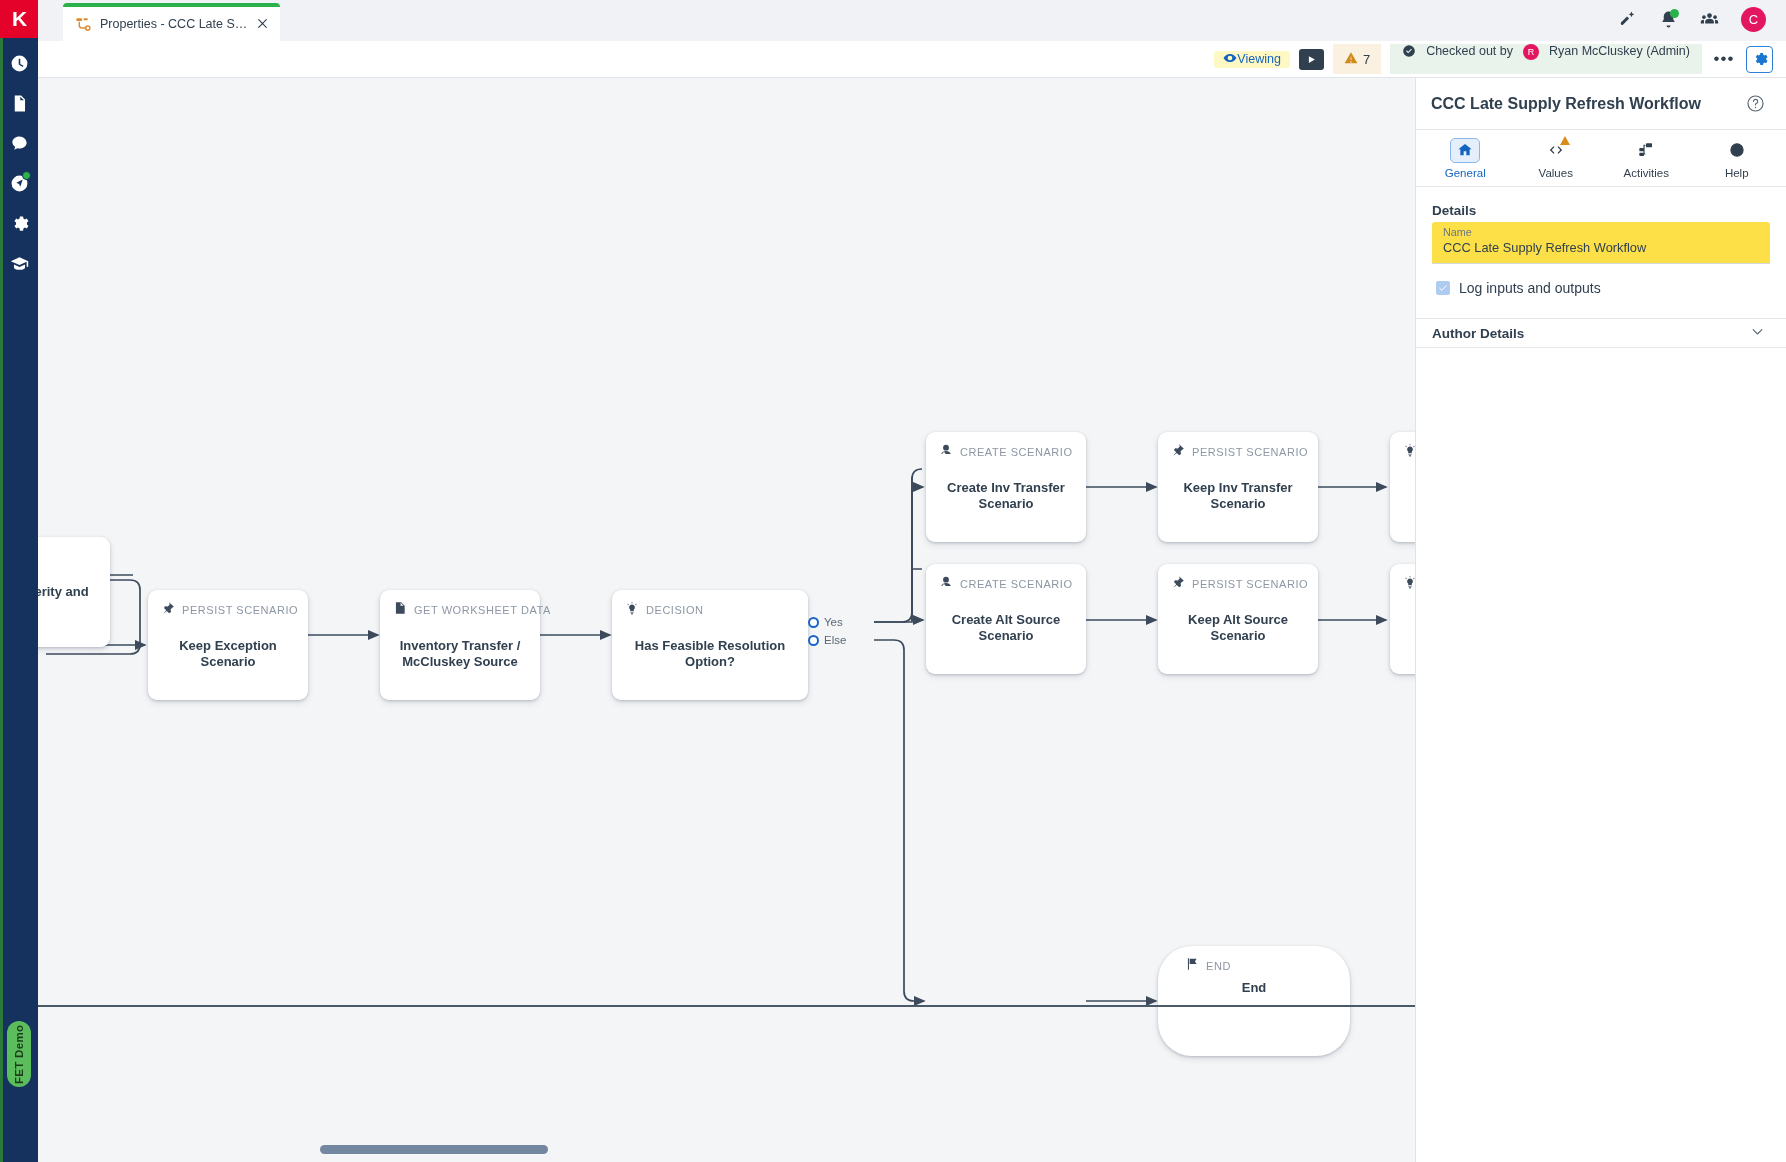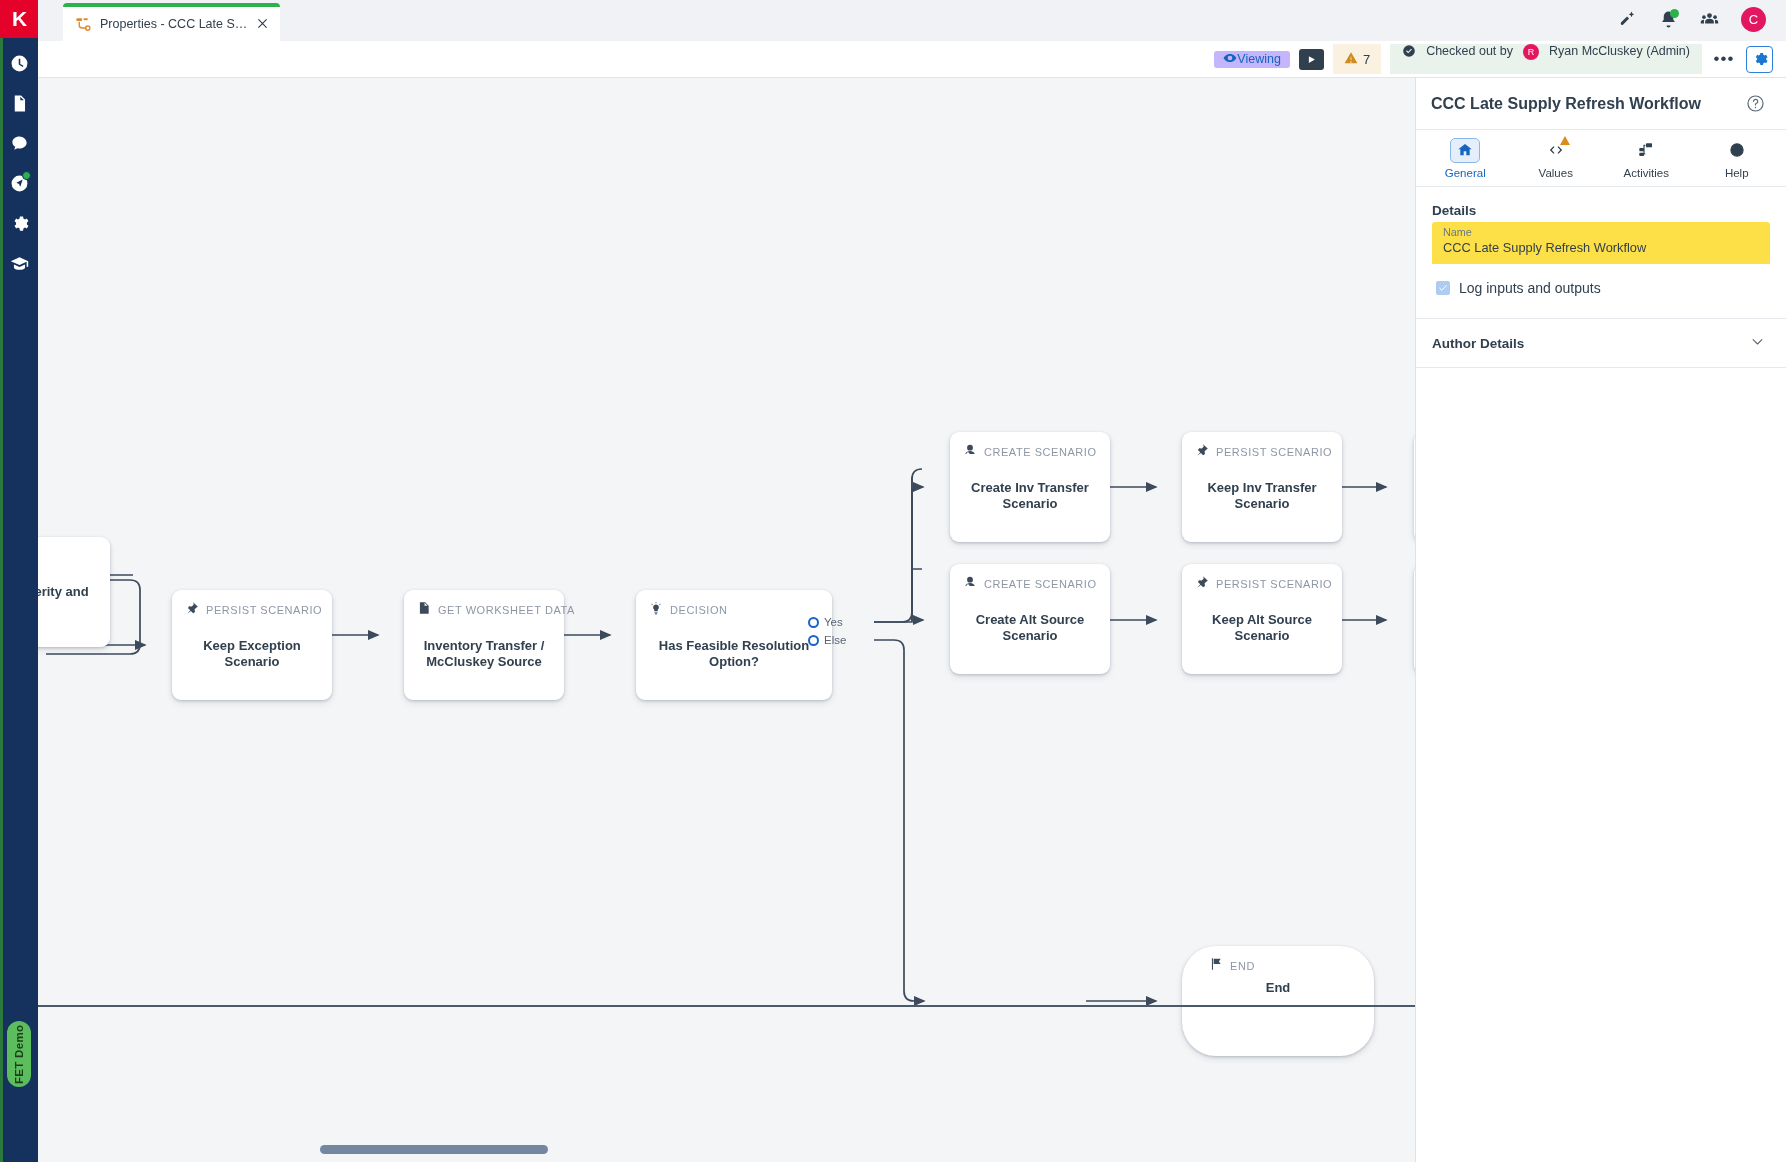--- a/index.html
+++ b/index.html
@@ -75,21 +75,21 @@
 
   
   .toolbar {
     position: absolute; left: 38px; top: 41px; right: 0; height: 37px;
     background: #fff; border-bottom: 1px solid #e1e5ea;
     display: flex; align-items: center; justify-content: flex-end; gap: 9px;
     padding-right: 13px;
   }
   .chip-viewing {
     display: flex; align-items: center; gap: 0;
-    background: #c4b5fd; color: #1565c0; border-radius: 3px;
+    background: #fef9c3; color: #1565c0; border-radius: 3px;
     height: 17px; padding: 0 9px; font-size: 12.5px; cursor: pointer;
   }
   .chip-viewing svg { width: 14px; height: 14px; fill: #1565c0; }
   .btn-run {
     width: 25px; height: 21px; background: #31404f; border-radius: 3px;
     display: flex; align-items: center; justify-content: center; cursor: pointer;
   }
   .btn-run svg { width: 9px; height: 9px; fill: #fff; }
   .chip-warn {
     display: flex; align-items: center; gap: 5px; background: #fbf1e0;
@@ -123,21 +123,21 @@
   .canvas-divider { position: absolute; left: 0; right: 0; top: 927px; height: 2px; background: #4b5a6b; }
   .hscroll {
     position: absolute; left: 282px; bottom: 8px; width: 228px; height: 9px;
     background: #7487a0; border-radius: 5px; cursor: pointer;
   }
 
   
   .node {
     position: absolute; background: #fff; border-radius: 9px;
     box-shadow: 0 1px 3px rgba(20,35,60,.22), 0 3px 7px rgba(20,35,60,.10);
-    display: flex; flex-direction: column; cursor: pointer; margin-left: 24px;
+    display: flex; flex-direction: column; cursor: pointer;
   }
   .node.rounded { border-radius: 34px; }
   .node-head {
     display: flex; align-items: center; gap: 7px;
     padding: 12px 0 0 13px; height: 28px;
   }
   .node-head svg { width: 14px; height: 14px; fill: #3c4a5c; flex: 0 0 auto; }
   .node-type {
     font-size: 11px; letter-spacing: .55px; color: #8d97a4; text-transform: uppercase;
     white-space: nowrap;
@@ -214,21 +214,21 @@
   .field-value { font-size: 12.8px; color: #31404f; }
   .checkrow { display: flex; align-items: center; gap: 9px; padding: 2px 0 0 4px; }
   .cbox {
     width: 14px; height: 14px; border-radius: 2px; background: #aecbf0;
     display: flex; align-items: center; justify-content: center; cursor: pointer;
   }
   .cbox svg { width: 10px; height: 10px; stroke: #fff; stroke-width: 2.4; fill: none; }
   .check-label { font-size: 14px; color: #31404f; }
   .accordion {
     margin-top: 22px; border-top: 1px solid #e5e8ec; border-bottom: 1px solid #e5e8ec;
-    height: 50px; display: flex; align-items: center; justify-content: space-between;
+    height: 30px; display: flex; align-items: center; justify-content: space-between;
     cursor: pointer; margin-left: -16px; margin-right: -16px; padding: 0 21px 0 16px; gap: 12px;
   }
   .accordion-title { font-size: 13.5px; font-weight: bold; color: #31404f; }
   .accordion svg { width: 15px; height: 15px; stroke: #5b6775; stroke-width: 1.8; fill: none; }
 </style>
 </head>
 <body>
 
 <div id="app">
 

